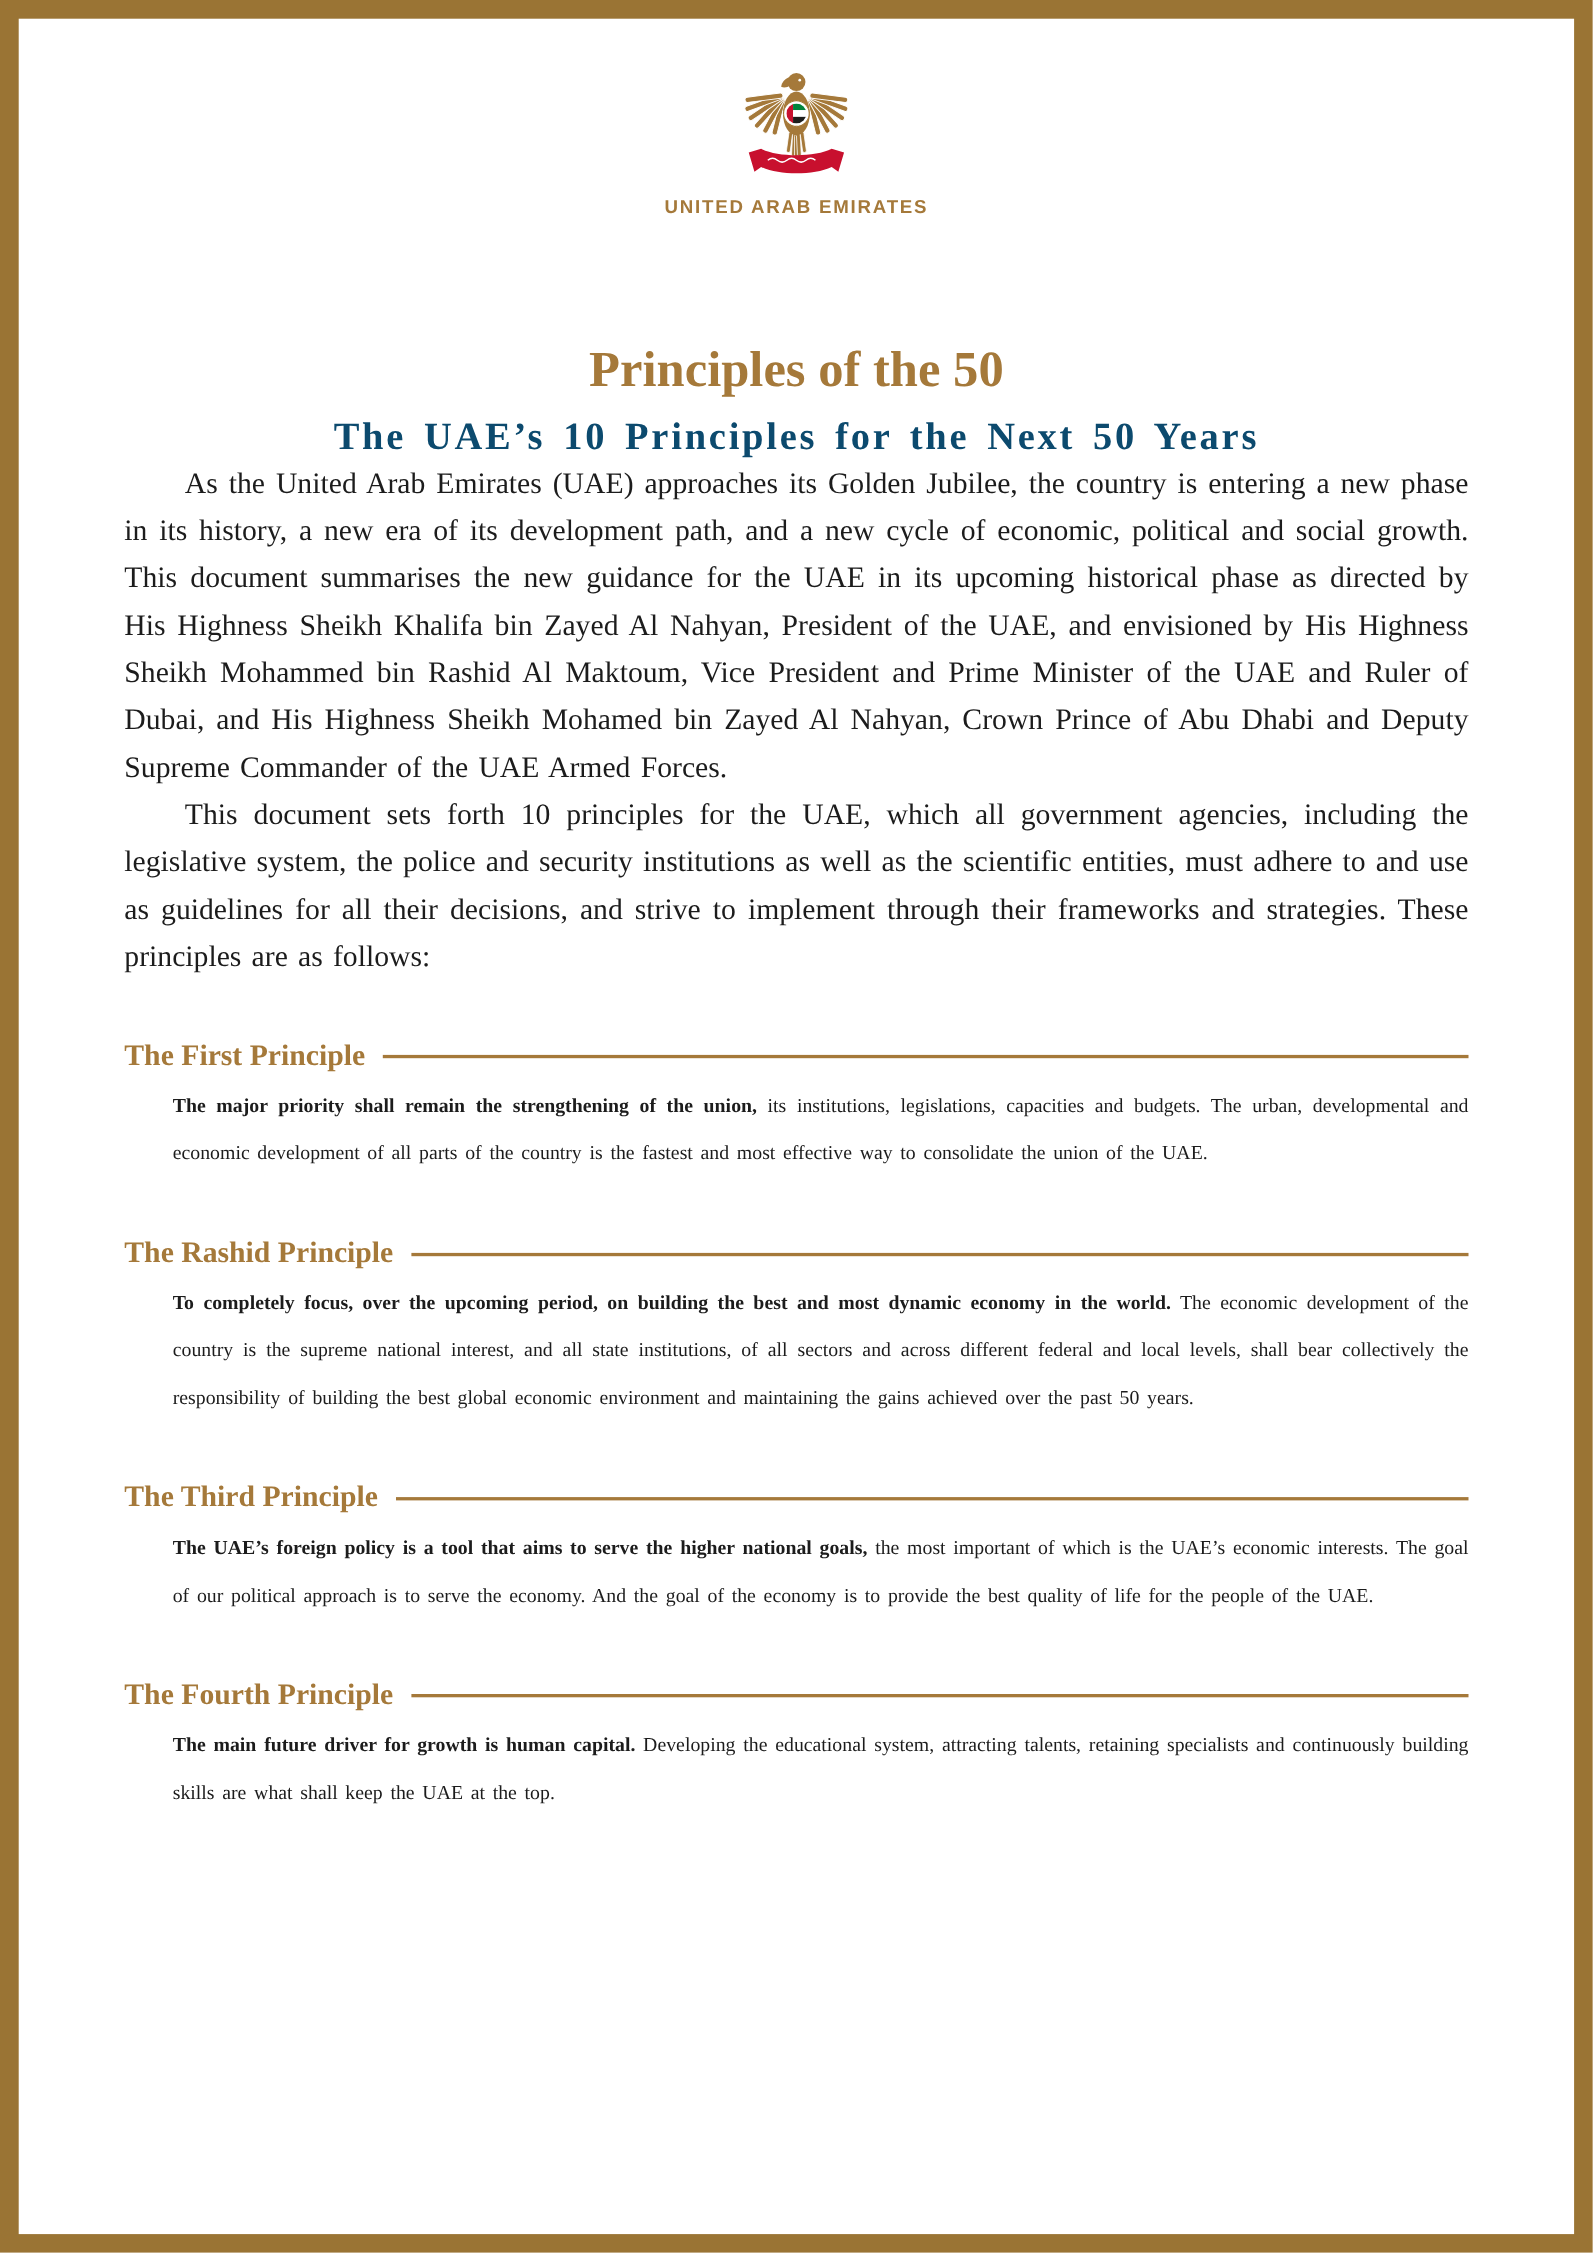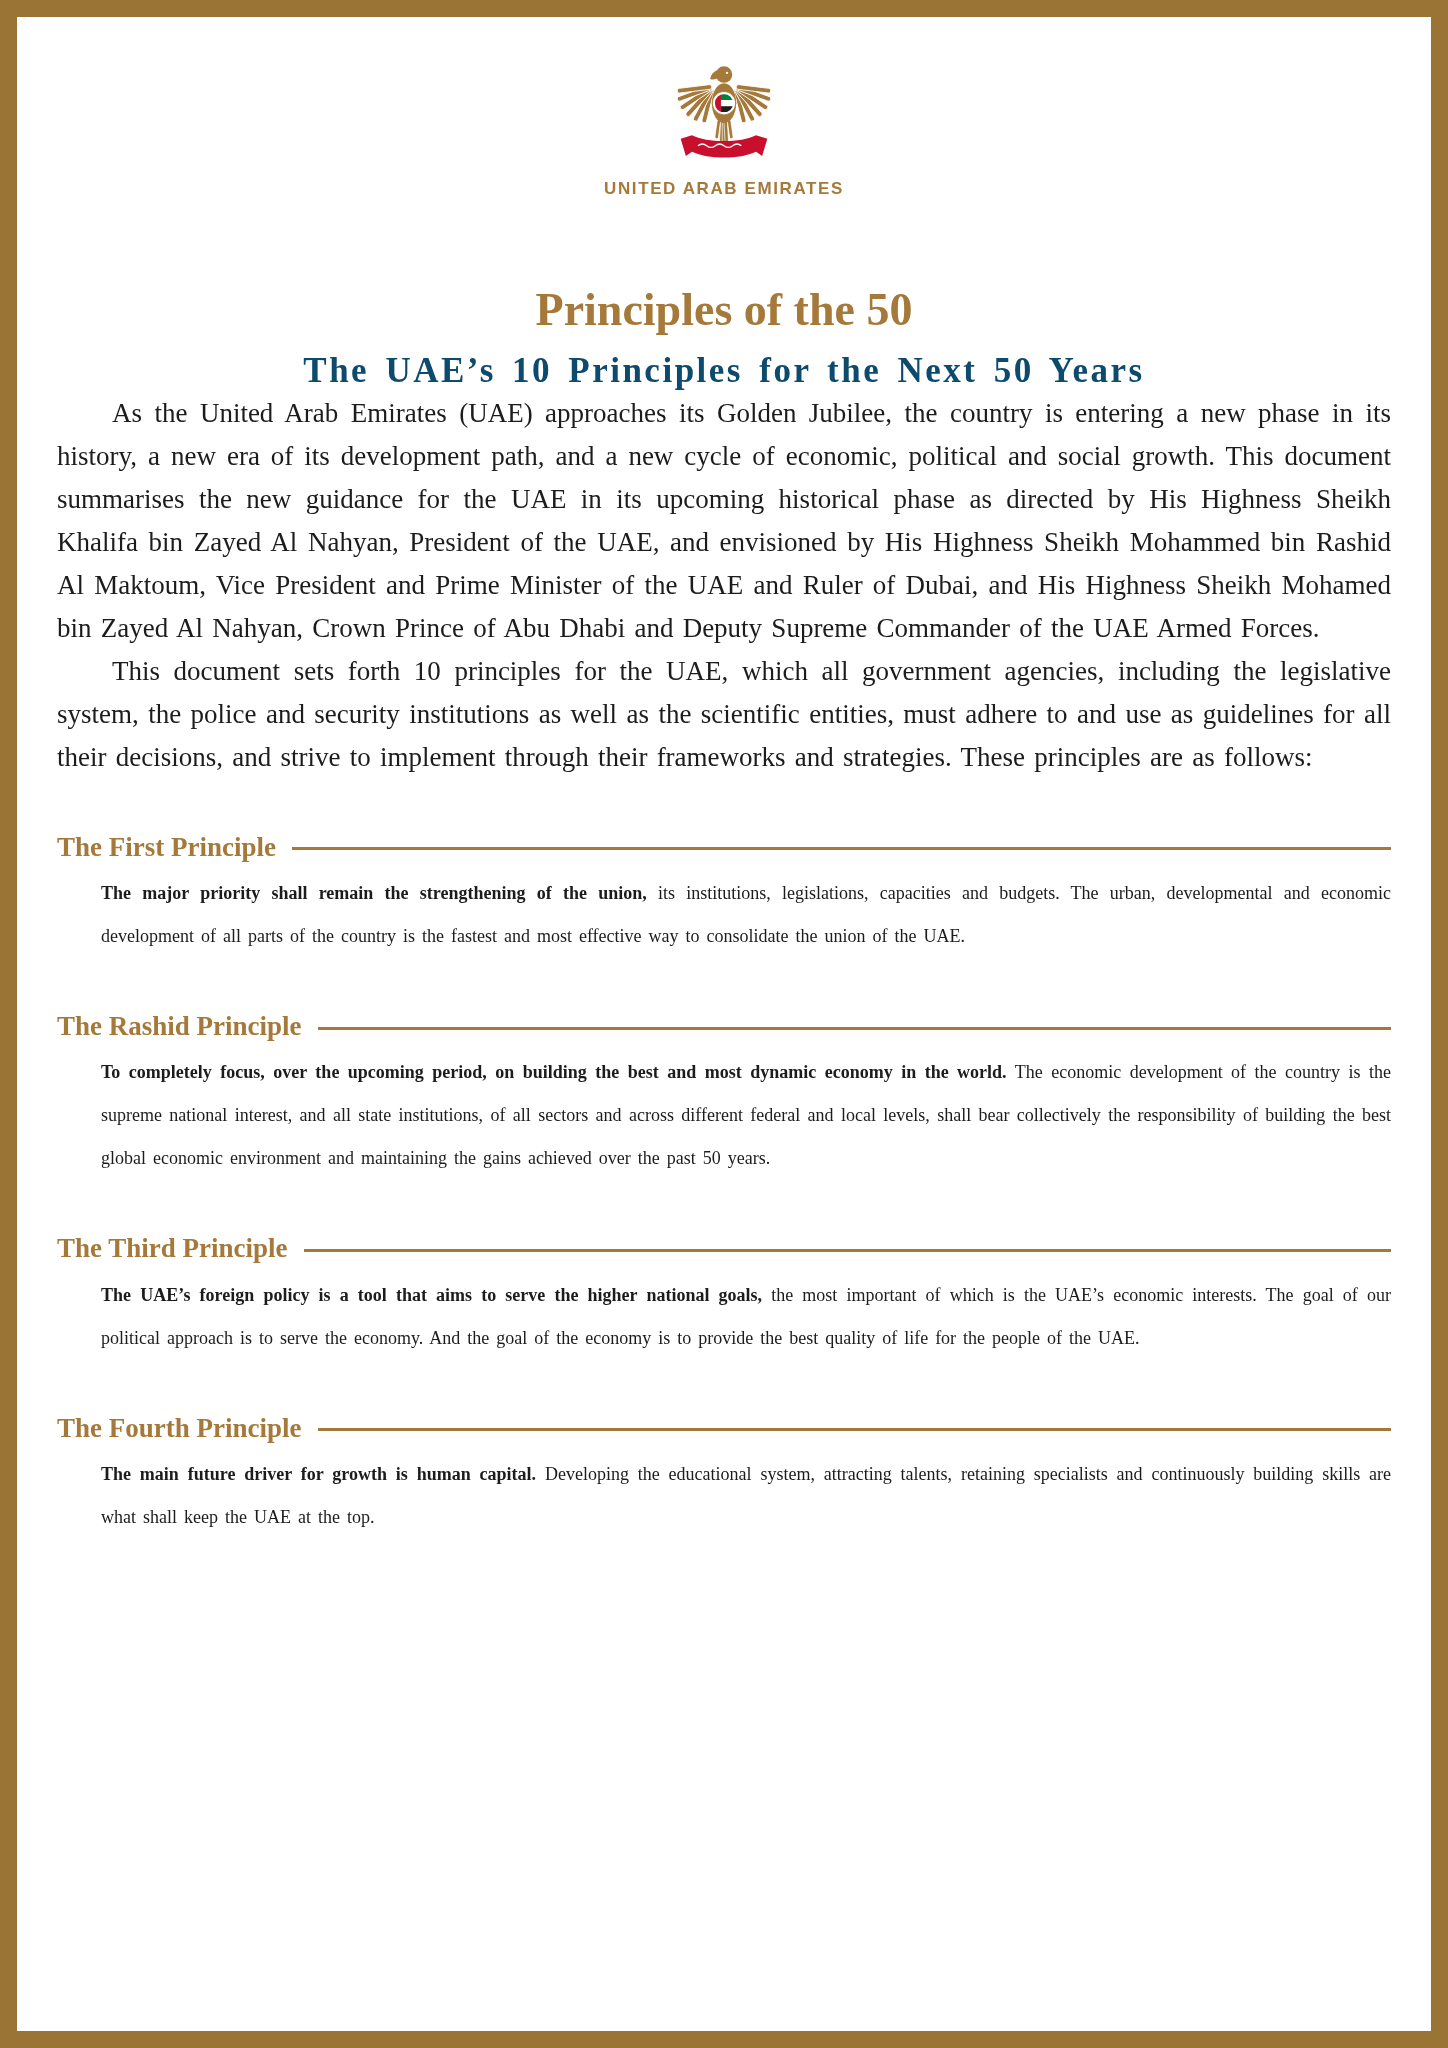--- a/index.html
+++ b/index.html
@@ -17,21 +17,21 @@
     font-family:"Liberation Serif", serif;
     color:var(--c-text,#1c1c1c);
   }
   .page{
     width:1448px;height:2048px;
     border:17px solid var(--c-frame,#9a7434);
     background:#ffffff;
     overflow:hidden;
   }
   .content{
-    padding:0 40px;
+    padding:0 96px;
   }
   
   .doc-header{
     padding-top:34px;
     text-align:center;
   }
   .emblem{
     display:block;
     margin:0 auto;
     width:104px;height:120px;
@@ -39,21 +39,21 @@
   .org-name{
     margin-top:8px;
     font-family:"Liberation Sans", sans-serif;
     font-weight:bold;
     font-size:17px;
     letter-spacing:1.6px;
     color:var(--c-gold,#a5793a);
   }
   
   .page-title{
-    margin-top:86px;
+    margin-top:112px;
     text-align:center;
     font-size:46px;
     font-weight:bold;
     line-height:1.1;
     color:var(--c-gold,#a5793a);
   }
   .page-subtitle{
     margin-top:14px;
     text-align:center;
     font-size:35px;

